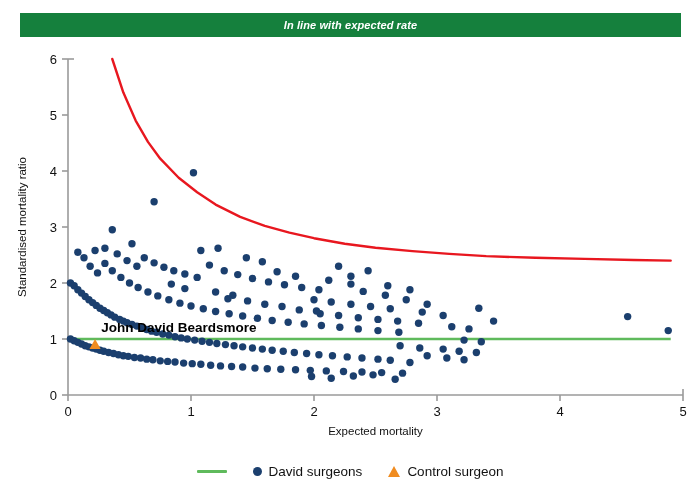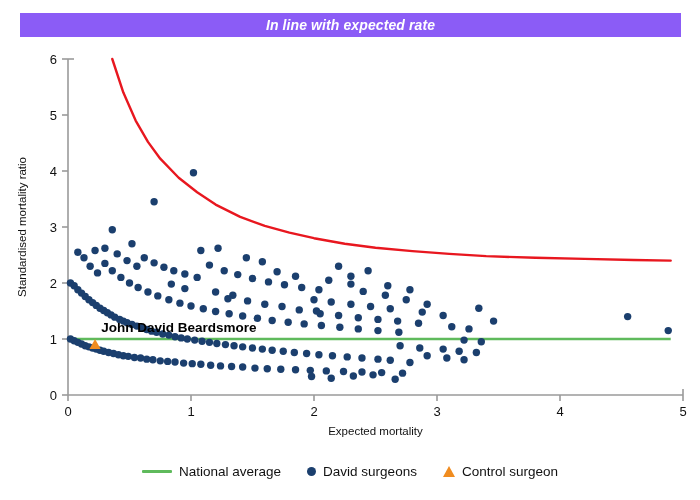--- a/index.html
+++ b/index.html
@@ -1,22 +1,22 @@
 <!DOCTYPE html>
 <html><head>
 <meta charset="utf-8">
 <style>
   html,body{margin:0;padding:0;background:#ffffff;}
   body{width:700px;height:500px;font-family:"Liberation Sans",sans-serif;overflow:hidden;position:relative;}
 
   #banner{
     position:absolute;left:20px;top:13px;width:661px;height:24px;
-    background:#8b5cf6;color:#ffffff;
+    background:#15803d;color:#ffffff;
     display:flex;align-items:center;justify-content:center;
-    font-style:italic;font-weight:bold;font-size:14px;letter-spacing:.1px;
+    font-style:italic;font-weight:bold;font-size:11px;letter-spacing:.1px;
   }
 
   #plot{position:absolute;left:0;top:0;width:700px;height:500px;}
 
   #legend{
     position:absolute;left:0;top:458px;width:700px;height:26px;
     display:flex;align-items:center;justify-content:center;gap:26px;
     font-size:13.5px;color:#111;
   }
   .leg{display:flex;align-items:center;gap:7px;}
@@ -279,21 +279,20 @@
       <text x="560" y="416" text-anchor="middle" fill="#111111" font-family="&quot;Liberation Sans&quot;, sans-serif" font-size="13">4</text>
       <text x="683" y="416" text-anchor="middle" fill="#111111" font-family="&quot;Liberation Sans&quot;, sans-serif" font-size="13">5</text>
       <text x="375.5" y="435" text-anchor="middle" fill="#111111" font-family="&quot;Liberation Sans&quot;, sans-serif" font-size="11.5">Expected mortality</text>
       <text x="26" y="227" text-anchor="middle" fill="#111111" font-family="&quot;Liberation Sans&quot;, sans-serif" font-size="11.5" transform="rotate(-90 26 227)">Standardised mortality ratio</text>
     </g>
 </svg>
 
 <div id="legend">
     <div class="leg">
       <span class="leg-swatch leg-line" style="background: rgb(95, 186, 92);"></span>
-      <span class="leg-label">National average</span>
     </div>
     <div class="leg">
       <span class="leg-swatch leg-dot" style="background: rgb(27, 63, 110);"></span>
       <span class="leg-label">David surgeons</span>
     </div>
     <div class="leg">
       <span class="leg-swatch leg-tri" style="border-bottom-color: rgb(240, 140, 32);"></span>
       <span class="leg-label">Control surgeon</span>
     </div>
   </div>

